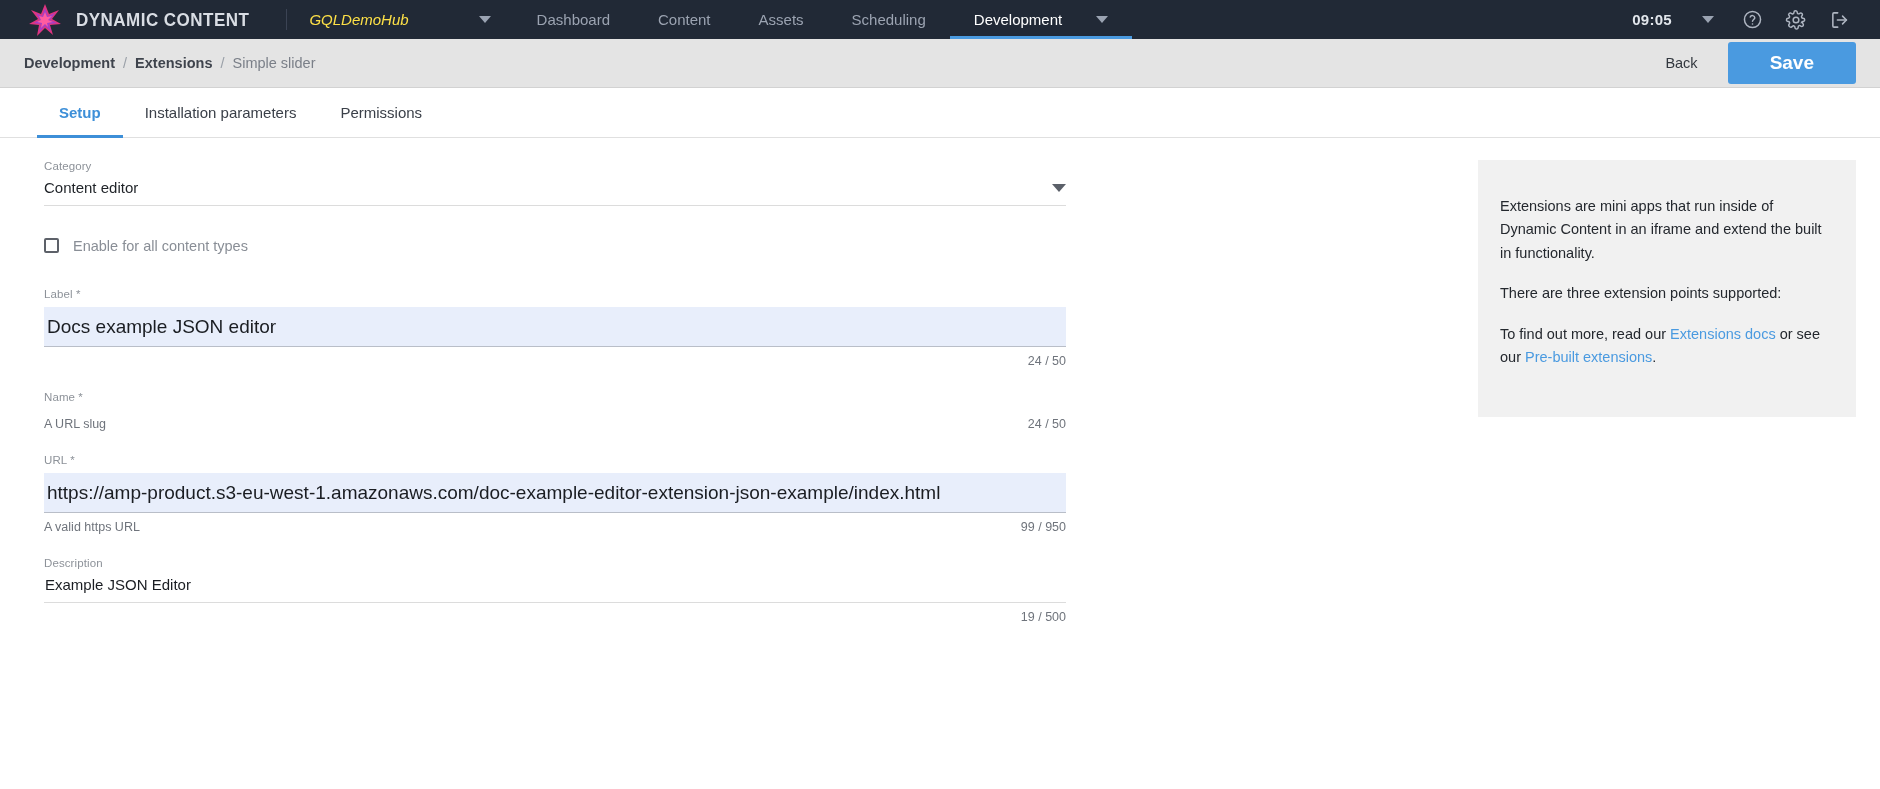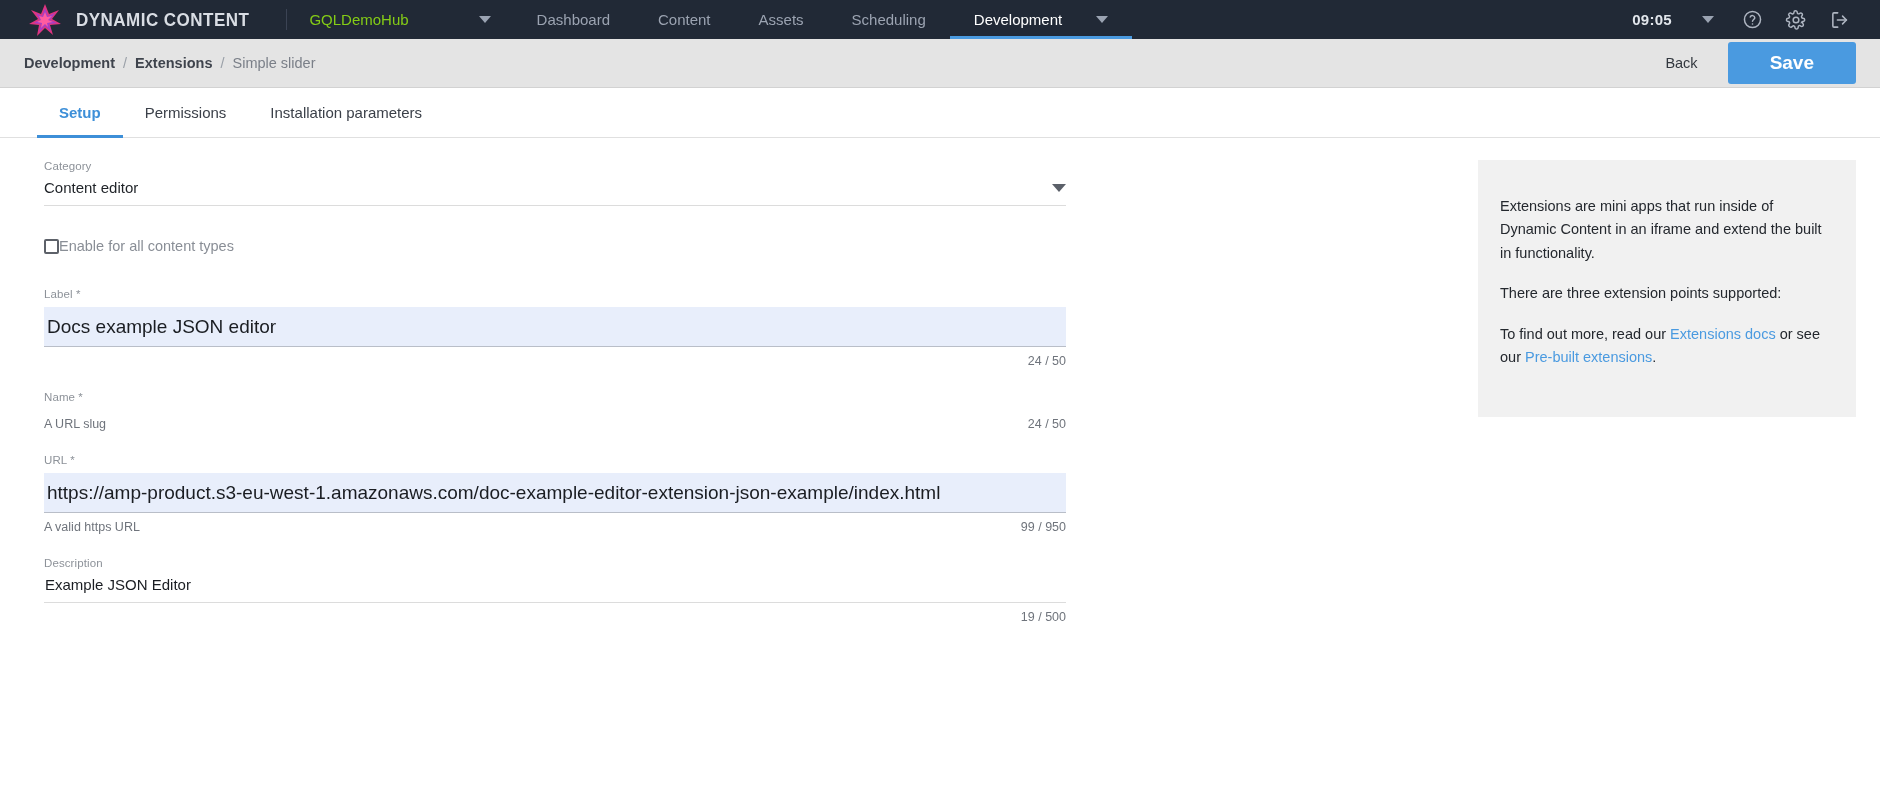--- a/index.html
+++ b/index.html
@@ -39,23 +39,24 @@
   .nav-divider {
     width: 1px; background: #3b4354;
     margin: 9px 0;
     flex: none;
   }
   .tenant {
     display: flex; align-items: center;
     gap: 70px;
     padding: 0 22px 0 22px;
     font-size: 15px;
-    color: #84cc16;
+    color: #fde047;
     cursor: pointer;
     white-space: nowrap;
+    font-style: italic;
   }
   .caret {
     width: 0; height: 0;
     border-left: 6px solid transparent;
     border-right: 6px solid transparent;
     border-top: 7px solid #9aa3b2;
     flex: none;
   }
   .navitems { display: flex; align-items: stretch; }
   .navitem {
@@ -210,21 +211,22 @@
     display: flex;
     font-size: 12.5px;
     color: #6f747c;
     padding-top: 7px;
     min-height: 20px;
   }
   .meta .helper { }
   .meta .counter { margin-left: auto; }
 
   .checkrow {
-    display: flex; align-items: flex-end;
+    display: flex; align-items: flex-start;
+    gap: 14px;
     margin: 32px 0 34px 0;
     cursor: pointer;
   }
   .checkbox {
     width: 15px; height: 15px;
     border: 2px solid #5d6169;
     border-radius: 2px;
     background: #fff;
     flex: none;
   }
@@ -337,24 +339,24 @@
     <button class="btn-back">Back</button>
     <button class="btn-save">Save</button>
   </div>
 </div>
 
 <div class="tabbar">
   <div class="tab active">
     <span>Setup</span>
   </div>
   <div class="tab">
+    <span>Installation parameters</span>
+  </div>
+  <div class="tab">
     <span>Permissions</span>
-  </div>
-  <div class="tab">
-    <span>Installation parameters</span>
   </div>
 </div>
 
 <div class="page">
 
   <div class="formcol">
 
     <div class="field">
       <div class="flabel">Category</div>
       <div class="fvalue-plain">

